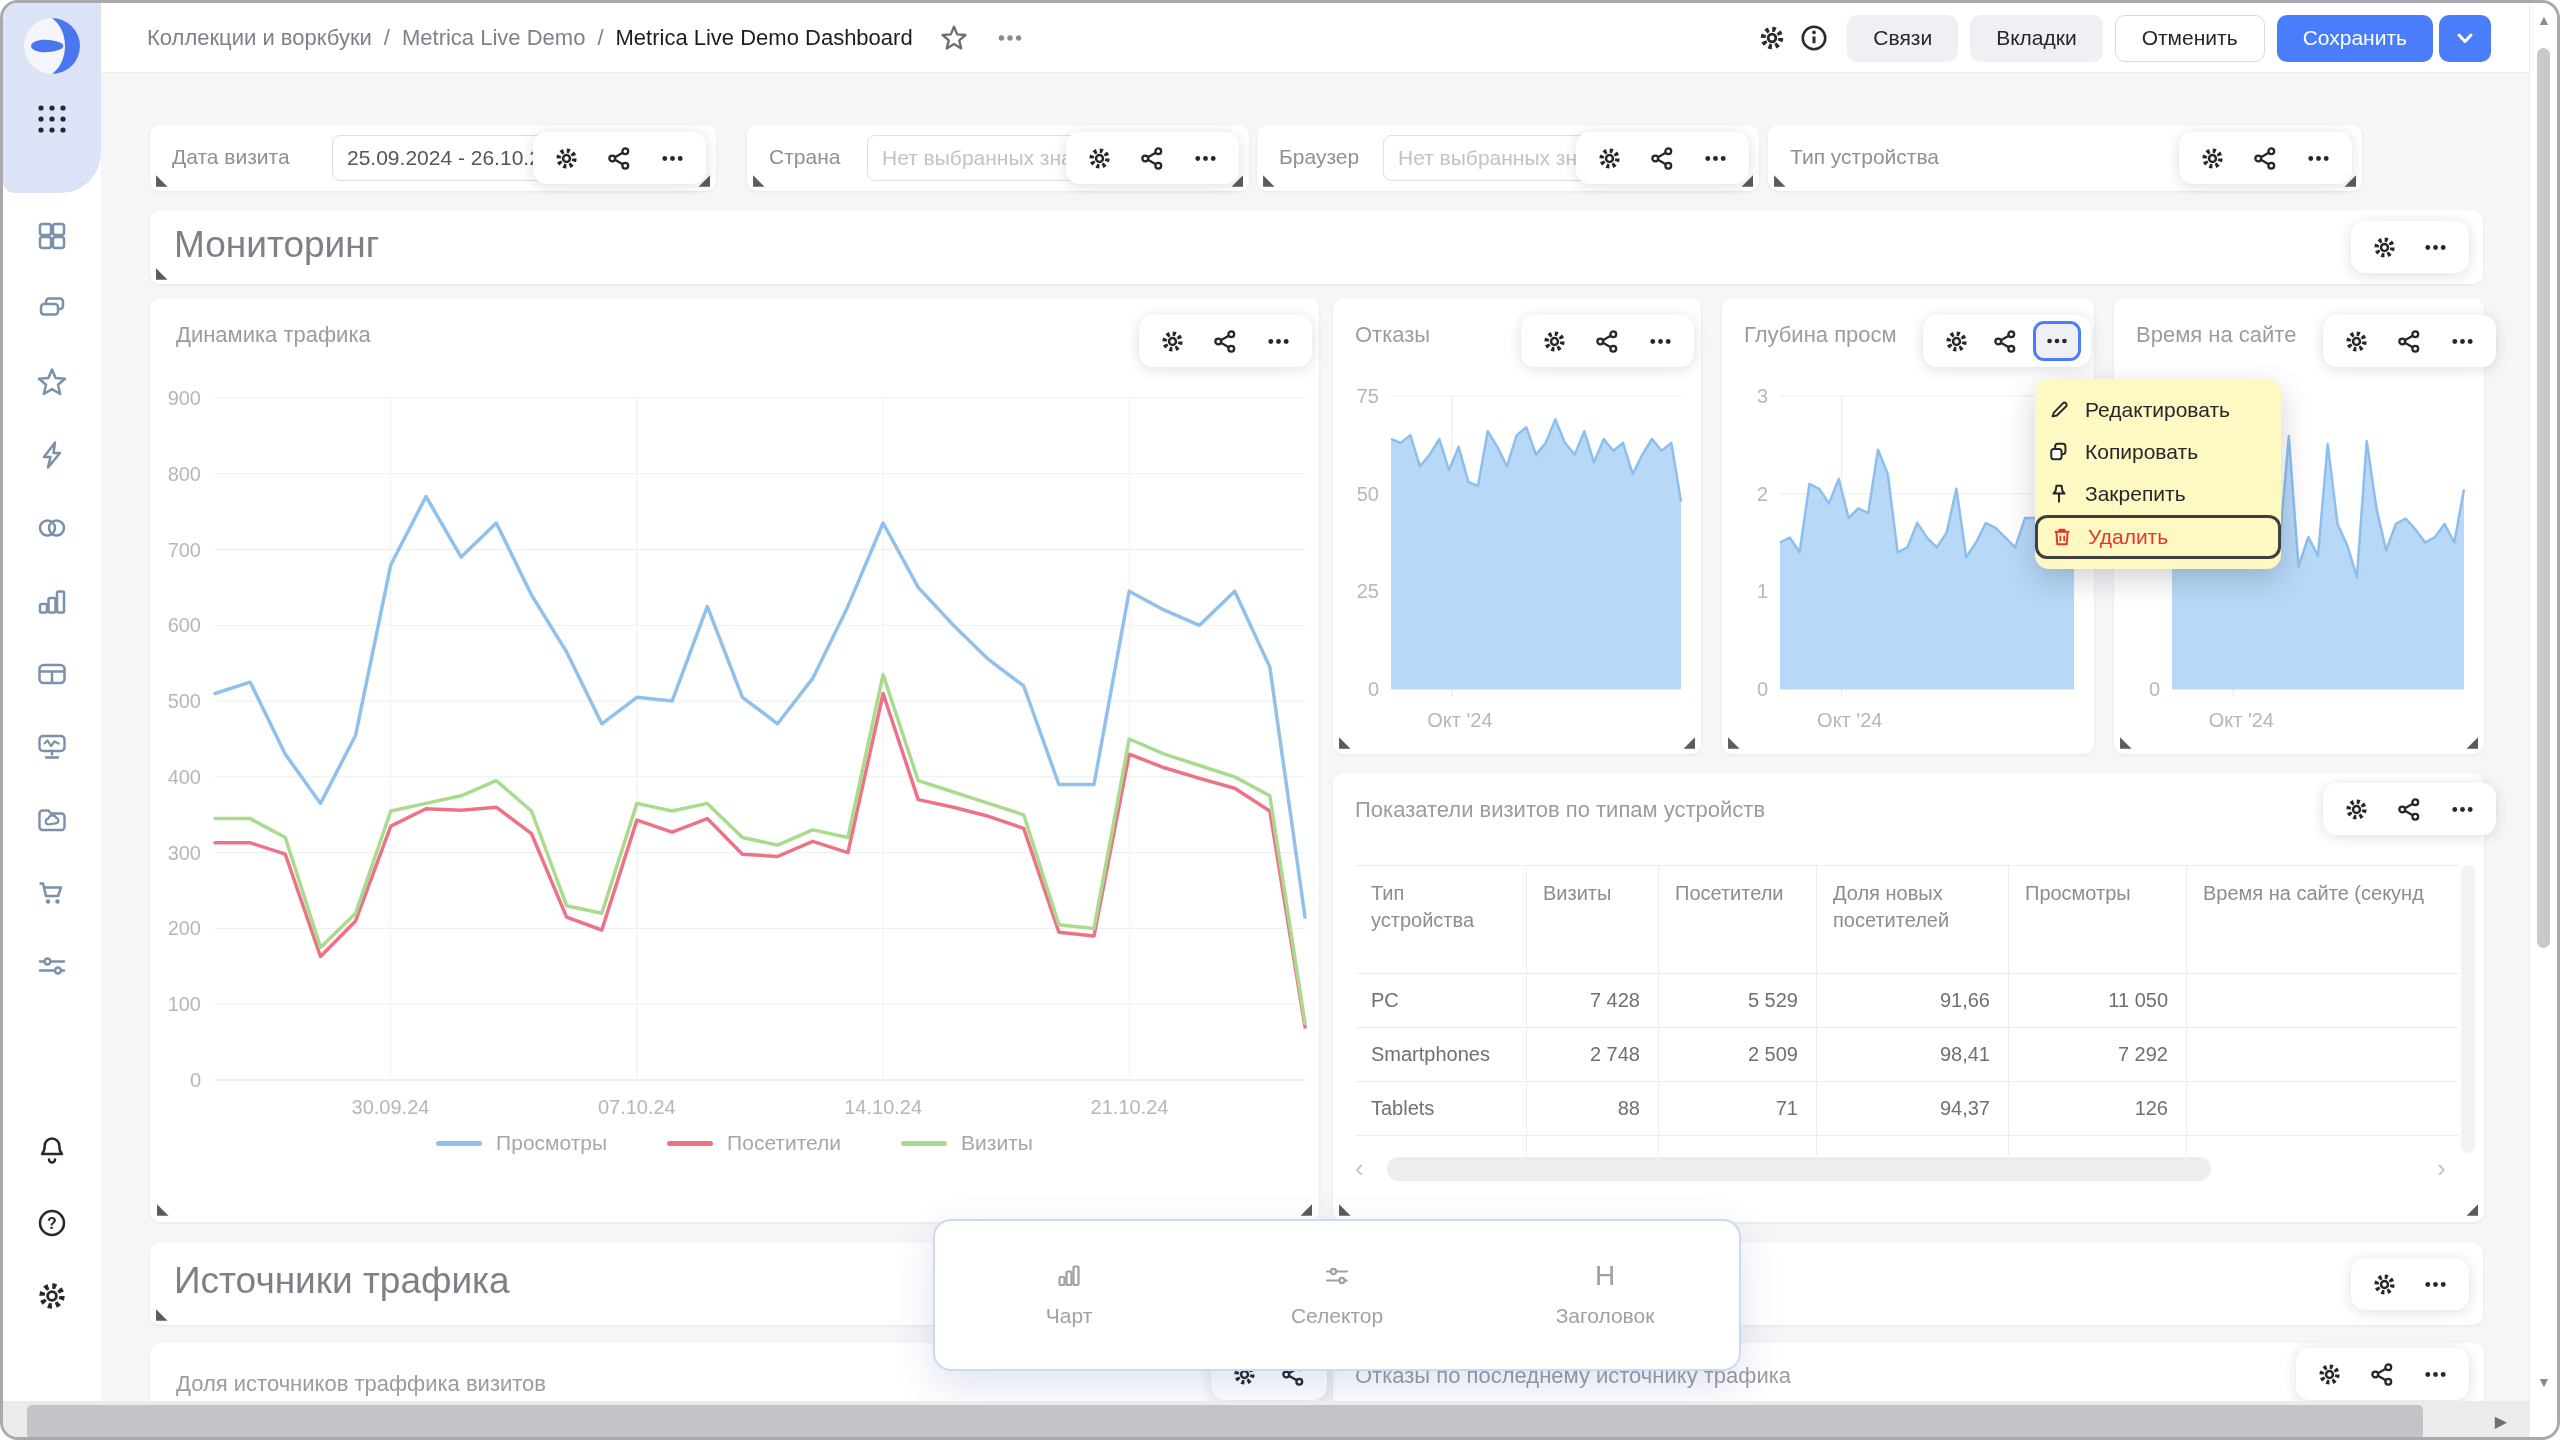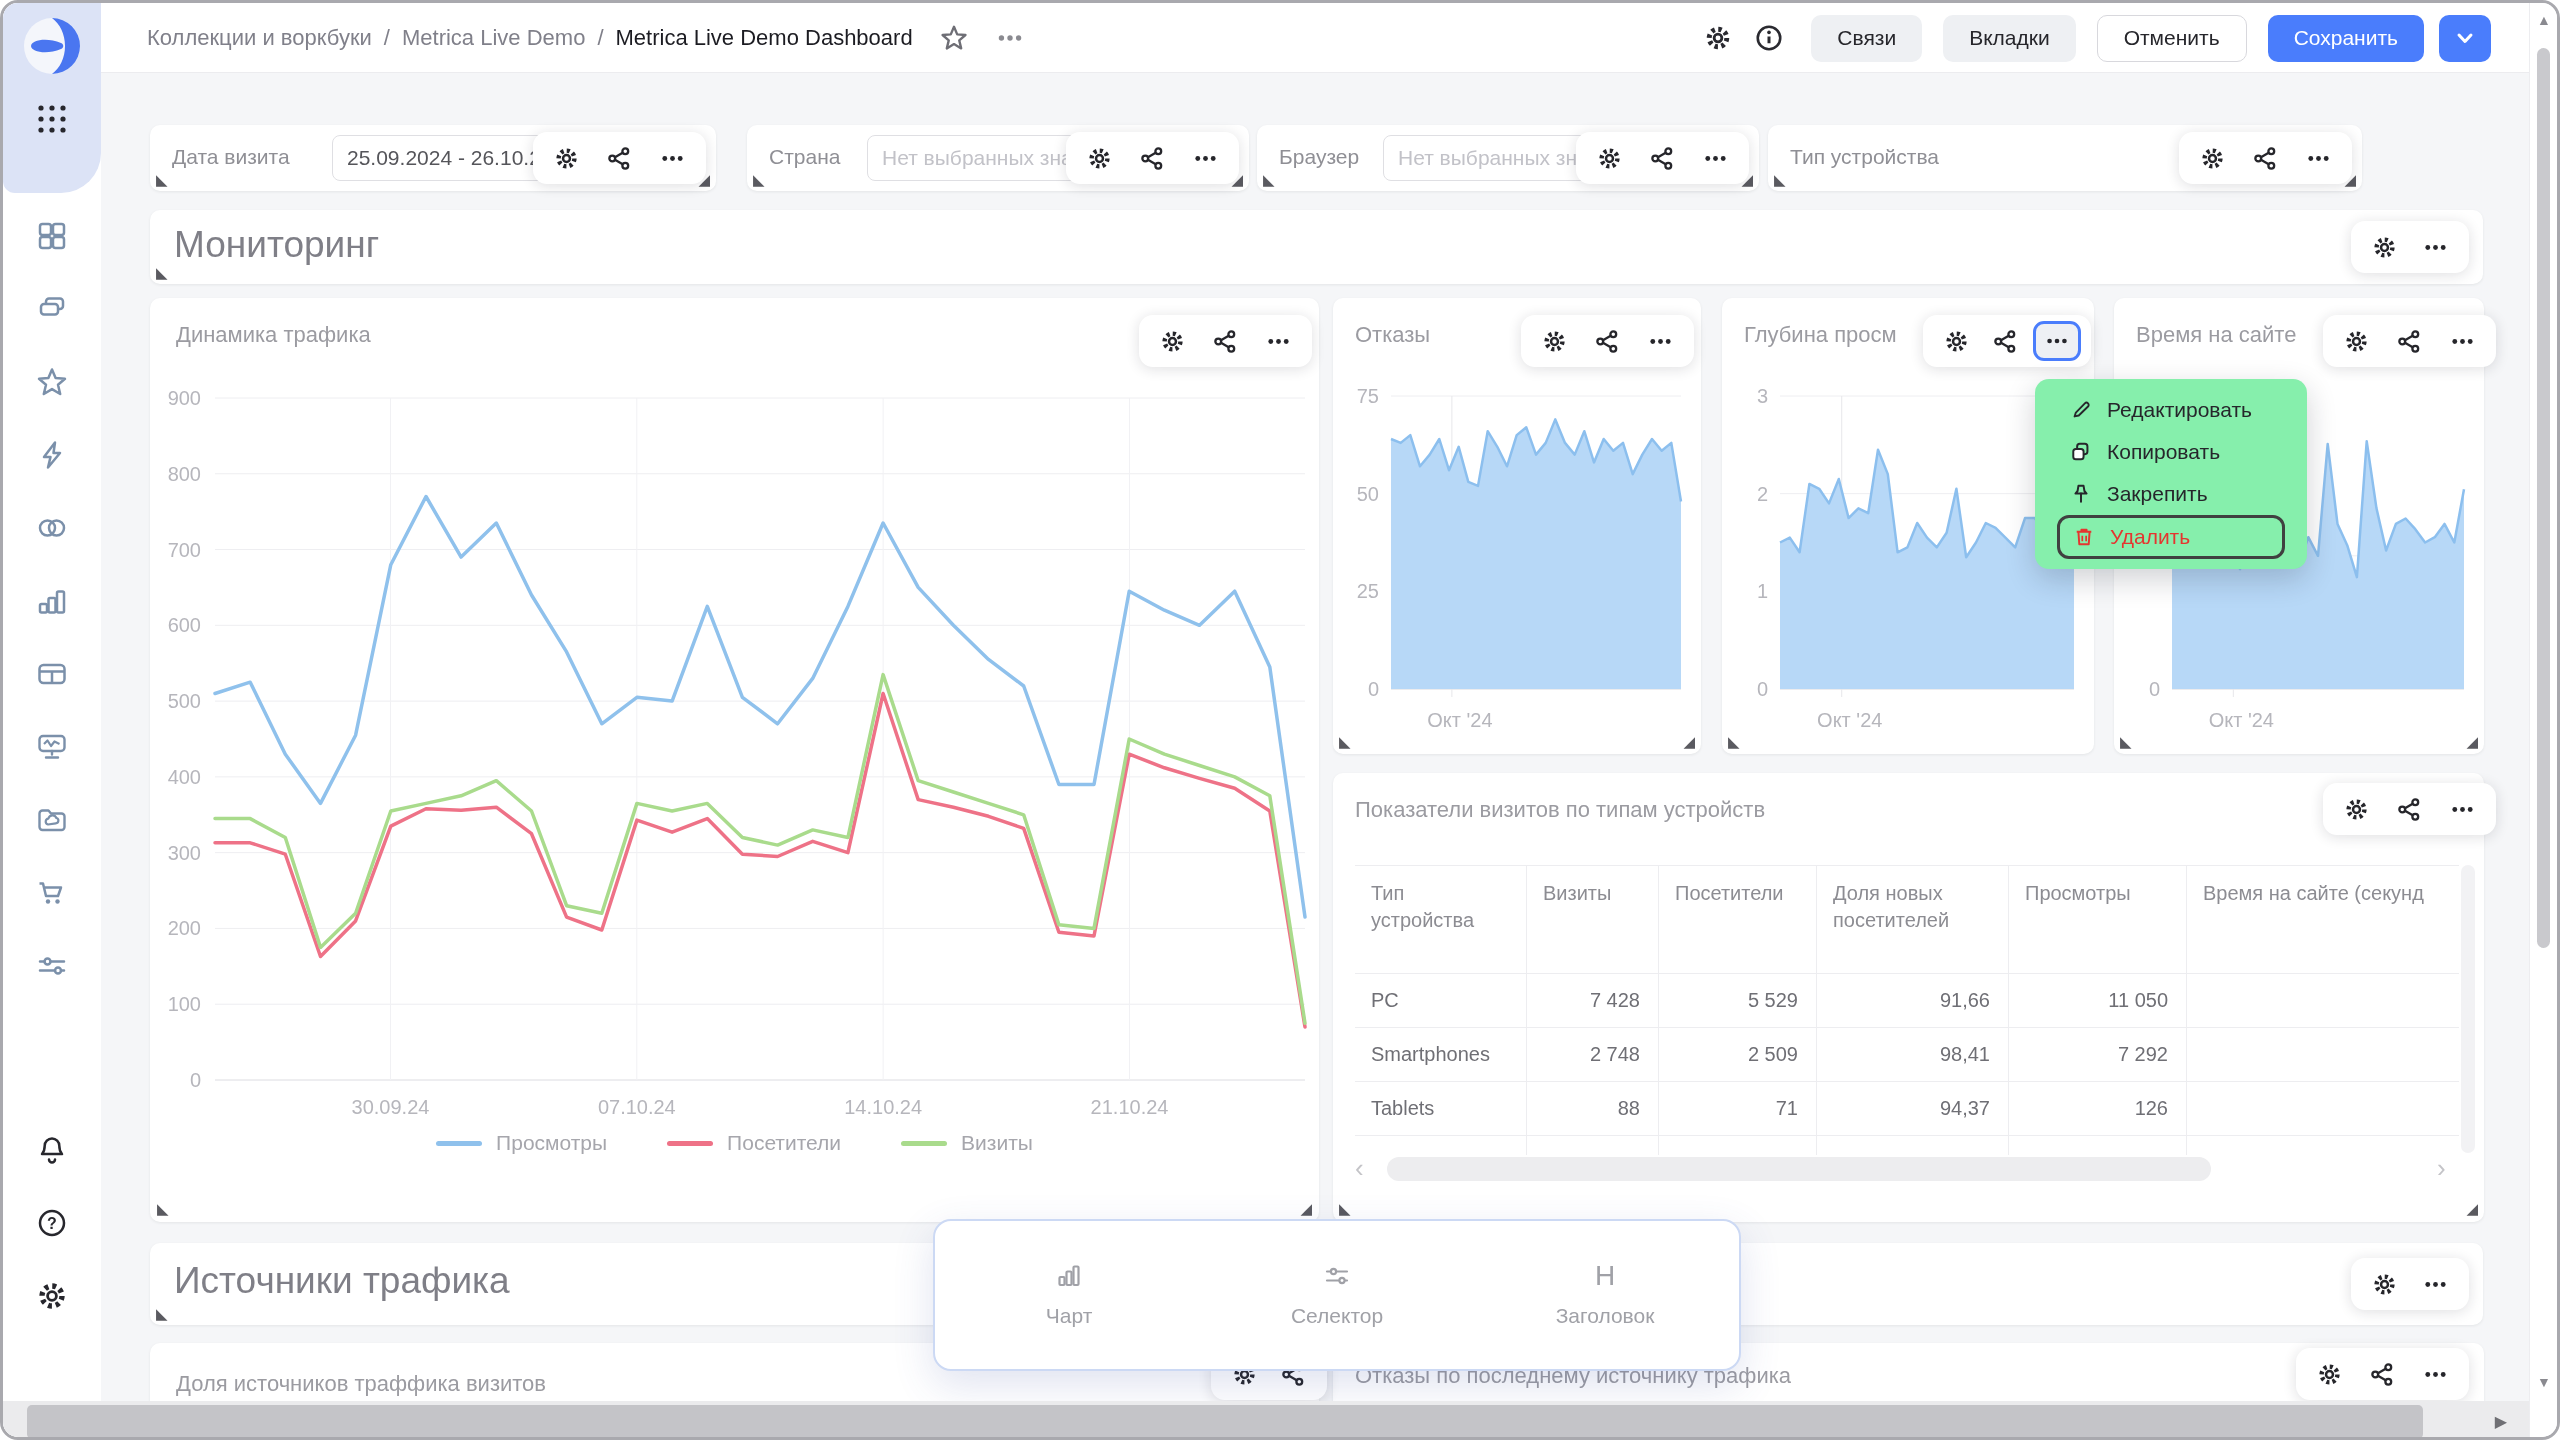--- a/index.html
+++ b/index.html
@@ -4,21 +4,21 @@
 <style>
   html,body{margin:0;padding:0;background:#fff;}
   *{box-sizing:border-box;font-family:"Liberation Sans","DejaVu Sans",sans-serif;}
   #stage{position:relative;width:2560px;height:1440px;background:#fff;border:3px solid #a9a9ae;border-radius:18px;overflow:hidden;}
   .content-bg{position:absolute;left:98px;top:70px;width:2434px;height:1330px;background:#f5f6f8;}
   
   .topbar{position:absolute;left:98px;top:0;width:2434px;height:70px;background:#fff;border-bottom:1px solid #ececef;z-index:12;}
   .crumbs{position:absolute;left:46px;top:0;height:70px;display:flex;align-items:center;gap:12px;font-size:22px;color:#80808a;white-space:nowrap;}
   .crumb{cursor:pointer;}
   .crumb.current{color:#1c1c22;}
-  .tb-right{position:absolute;right:44px;top:0;height:70px;display:flex;align-items:center;gap:21px;}
+  .tb-right{position:absolute;right:44px;top:0;height:70px;display:flex;align-items:center;gap:12px;}
   .btn{height:47px;border-radius:10px;font-size:21px;display:flex;align-items:center;justify-content:center;padding:0 26px;cursor:pointer;white-space:nowrap;}
   .btn-gray{background:#eef0f3;color:#26262b;}
   .btn-outline{background:#fff;border:1.5px solid #d8d8dd;color:#26262b;}
   .btn-primary{background:#4a7dfc;color:#fff;}
   .btn-chev{width:52px;padding:0;background:#4a7dfc;}
   .ic{display:block;}
   
   .sidebar{position:absolute;left:0;top:0;width:98px;height:1440px;background:#fff;z-index:20;}
   .sidebar-top{position:absolute;left:0;top:0;width:98px;height:190px;background:#dce3f6;border-radius:0 0 40px 12px;}
   .s-ic{position:absolute;left:32px;width:34px;height:34px;color:#7b90aa;cursor:pointer;}
@@ -41,21 +41,21 @@
   .legend-label{font-size:21px;color:#a6a6ac;}
   
   .tblwrap{position:absolute;left:1352px;top:862px;width:1104px;height:290px;overflow:hidden;border-top:1px solid #ededf0;}
   .tbl{display:grid;grid-template-columns:172px 132px 158px 192px 178px 1fr;}
   .th,.td{border-right:1px solid #ededf0;border-bottom:1px solid #ededf0;font-size:20px;overflow:hidden;}
   .th:nth-child(6n),.td:nth-child(6n){border-right:none;}
   .th{color:#8c8c92;padding:14px 14px 0 16px;height:108px;line-height:27px;}
   .td{color:#6f6f75;height:54px;display:flex;align-items:center;padding-left:16px;}
   .td.num{justify-content:flex-end;padding-right:18px;padding-left:0;}
   
-  .cmenu{position:absolute;left:2032px;top:376px;width:272px;background:#86efac;border-radius:14px;box-shadow:0 10px 30px rgba(20,24,40,.2);padding:10px 22px;z-index:50;}
+  .cmenu{position:absolute;left:2032px;top:376px;width:246px;background:#fef9c3;border-radius:14px;box-shadow:0 10px 30px rgba(20,24,40,.2);padding:10px 0;z-index:50;}
   .cmenu-item{display:flex;align-items:center;gap:14px;height:42px;padding:0 12px;font-size:21px;color:#26262b;border-radius:10px;cursor:pointer;}
   .cmenu-item .ic{width:24px;height:24px;}
   .cmenu-item.danger{color:#e5352f;border:3px solid #404040;border-radius:12px;height:44px;}
   
   .palette{position:absolute;left:930px;top:1216px;width:808px;height:152px;background:#fff;border:2px solid #ccd9f4;border-radius:18px;box-shadow:0 14px 40px rgba(60,80,160,.16);display:flex;z-index:40;}
   .pal-item{flex:1;display:flex;flex-direction:column;align-items:center;justify-content:center;gap:14px;color:#a0a1a7;cursor:pointer;}
   .pal-item .ic{width:28px;height:28px;}
   .pal-label{font-size:21px;}
   .pal-h{font-size:28px;line-height:28px;}
   

